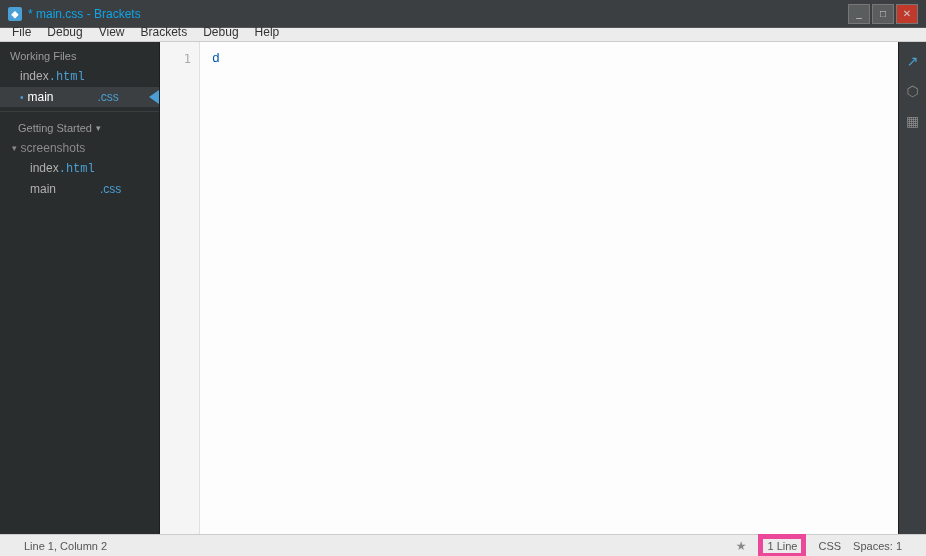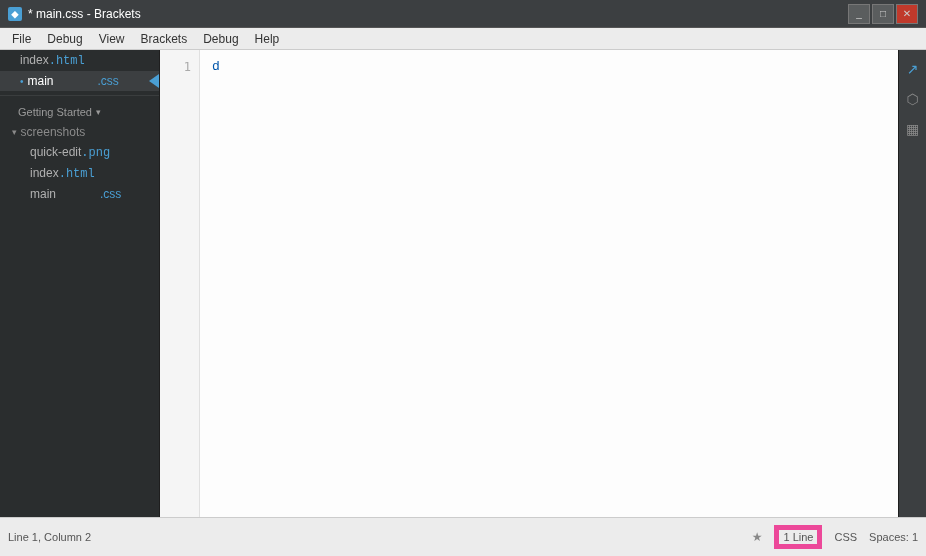--- a/index.html
+++ b/index.html
@@ -36,21 +36,21 @@
       background: #4a9fd4;
       border-radius: 2px;
       display: flex;
       align-items: center;
       justify-content: center;
       font-size: 9px;
       color: white;
       font-weight: bold;
     }
     .title-text {
-      color: #ffffff;
+      color: #0ea5e9;
       font-size: 12px;
     }
     .title-controls {
       display: flex;
       gap: 2px;
     }
     .title-btn {
       width: 22px;
       height: 20px;
       background: #5a5d5e;
@@ -60,23 +60,23 @@
       cursor: pointer;
       display: flex;
       align-items: center;
       justify-content: center;
     }
     .title-btn.close { background: #c0392b; }
 
     
     .menu-bar {
       background: #ececec;
-      height: 22px;
-      display: flex;
-      align-items: center;
+      height: 14px;
+      display: flex;
+      align-items: flex-end;
       padding: 0 4px;
       border-bottom: 1px solid #ccc;
       flex-shrink: 0;
     }
     .menu-item {
       padding: 2px 8px;
       font-size: 12px;
       color: #333;
       cursor: pointer;
     }
@@ -194,25 +194,25 @@
       font-size: 13px;
       color: #333;
     }
     .code-line {
       line-height: 18px;
     }
 
     
     .status-bar {
       background: #ececec;
-      height: 39px;
+      height: 22px;
       display: flex;
       align-items: center;
       justify-content: space-between;
-      padding: 0 8px;
+      padding: 0 24px;
       border-top: 1px solid #ccc;
       font-size: 11px;
       color: #555;
       flex-shrink: 0;
     }
     .status-left {
       display: flex;
       align-items: center;
       gap: 8px;
     }
@@ -295,20 +295,21 @@
   <span class="menu-item">Debug</span>
   <span class="menu-item">View</span>
   <span class="menu-item">Brackets</span>
   <span class="menu-item">Debug</span>
   <span class="menu-item">Help</span>
 </div>
 
 <div class="main-content">
 
   <div class="sidebar">
+    <div class="sidebar-section-title">Working Files</div>
 
     <div class="sidebar-item">
       <span>index<span class="html-ext">.html</span></span>
     </div>
 
     <div class="sidebar-item active sidebar-item-with-arrow" style="position:relative;">
       <span class="file-dot">•</span>
       <span>main<span class="css-ext">.css</span></span>
       <span style="position:absolute;right:0;top:50%;transform:translateY(-50%);width:0;height:0;border-top:7px solid transparent;border-bottom:7px solid transparent;border-right:10px solid #4a9fd4;"></span>
     </div>
@@ -318,23 +319,20 @@
     <div class="getting-started-row">
       <span>Getting Started</span>
       <span class="triangle"> ▾</span>
     </div>
 
     <div class="folder-item">
       <span class="folder-triangle">▾</span>
       <span>screenshots</span>
     </div>
 
-    <div class="sidebar-item sub-item">
-      <span>quick-edit<span class="html-ext">.png</span></span>
-    </div>
     <div class="sidebar-item sub-item">
       <span>index<span class="html-ext">.html</span></span>
     </div>
     <div class="sidebar-item sub-item">
       <span>main<span class="css-ext">.css</span></span>
     </div>
   </div>
 
   <div class="editor-area">
     <div class="editor-content">

